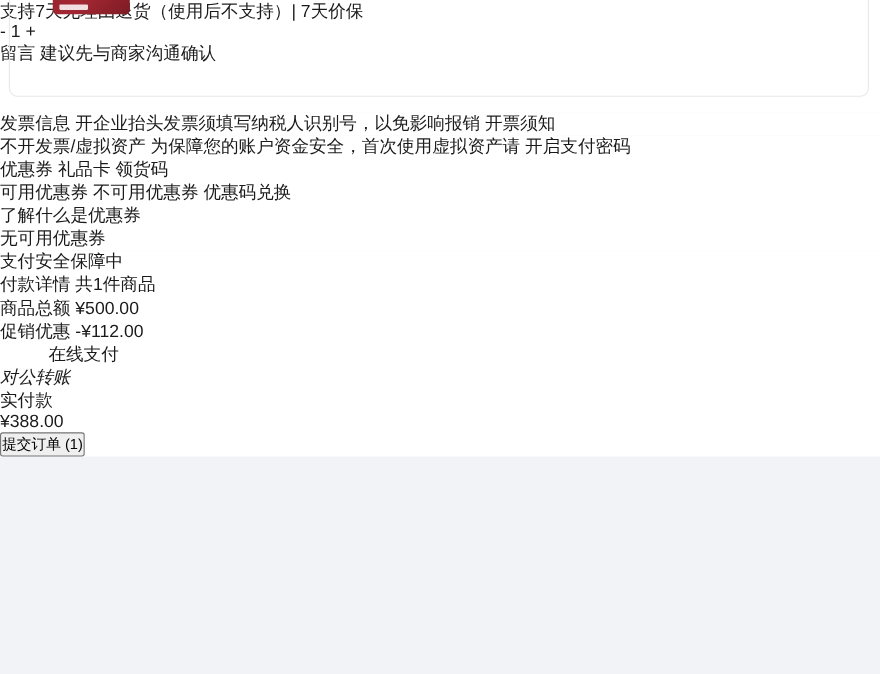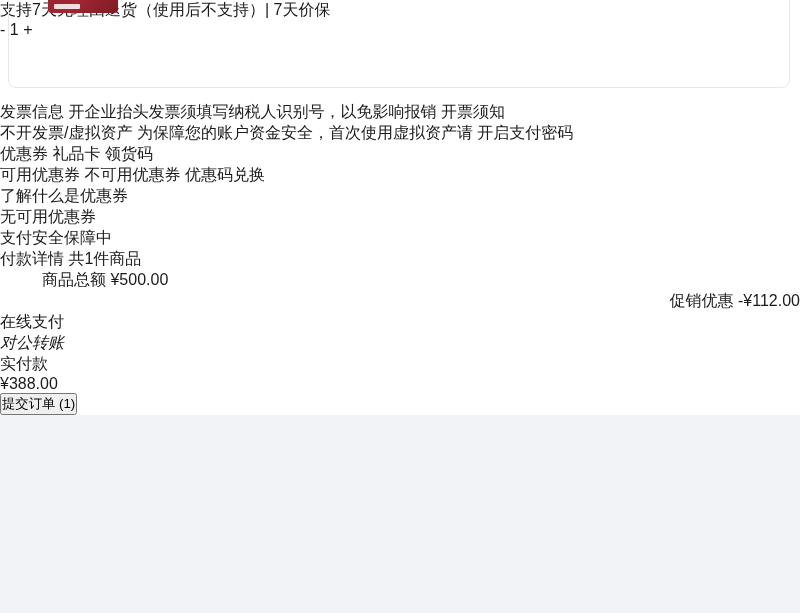--- a/index.html
+++ b/index.html
@@ -34,20 +34,25 @@
   </div>
   <div class="service-note">支持7天无理由退货（使用后不支持）| 7天价保</div>
 
   <div class="qty-stepper">
     <span class="qty-minus">-</span>
     <span class="qty-value">1</span>
     <span class="qty-plus">+</span>
   </div>
 
 
+  <div class="message-btn">
+    <span class="message-label">留言</span>
+    <span class="message-value">建议先与商家沟通确认</span>
+    <span class="chev-down"></span>
+  </div>
 </section>
 
 <div class="gap11"></div>
 
 <section class="card" id="card-invoice">
   <div class="inv-title-row">
     <span class="sec-title">发票信息</span>
     <span class="inv-sub">开企业抬头发票须填写纳税人识别号，以免影响报销</span>
     <span class="inv-notice right-push">
       <span>开票须知</span>
@@ -90,32 +95,32 @@
   <div class="sec-banner">
     <span class="shield-icon"></span>
     <span class="sec-banner-text">支付安全保障中</span>
   </div>
 
   <div class="pay-title-row">
     <span class="pay-title">付款详情</span>
     <span class="pay-count">共1件商品</span>
   </div>
 
-  <div class="pay-row" style="top:67px;margin-left:42px;">
+  <div class="pay-row" style="top:67px;">
     <span class="pay-row-label-strong">商品总额</span>
     <span class="pay-val-dark">¥500.00</span>
   </div>
-  <div class="pay-row" style="top:92px;text-align:right;">
+  <div class="pay-row" style="top:92px;">
     <span class="pay-row-label">促销优惠</span>
     <span class="pay-val-red">-¥112.00</span>
   </div>
 
   <div class="pay-divider"></div>
 
-  <div class="method-row" style="top:126px;">
+  <div class="method-row" style="top:126px;margin-left:44px;">
     <span class="radio-checked"></span>
     <span class="method-label">在线支付</span>
     <i class="info-icon"></i>
   </div>
   <div class="method-row" style="top:152px;font-style:italic;">
     <span class="radio-empty"></span>
     <span class="method-label">对公转账</span>
     <i class="info-icon"></i>
   </div>
 

